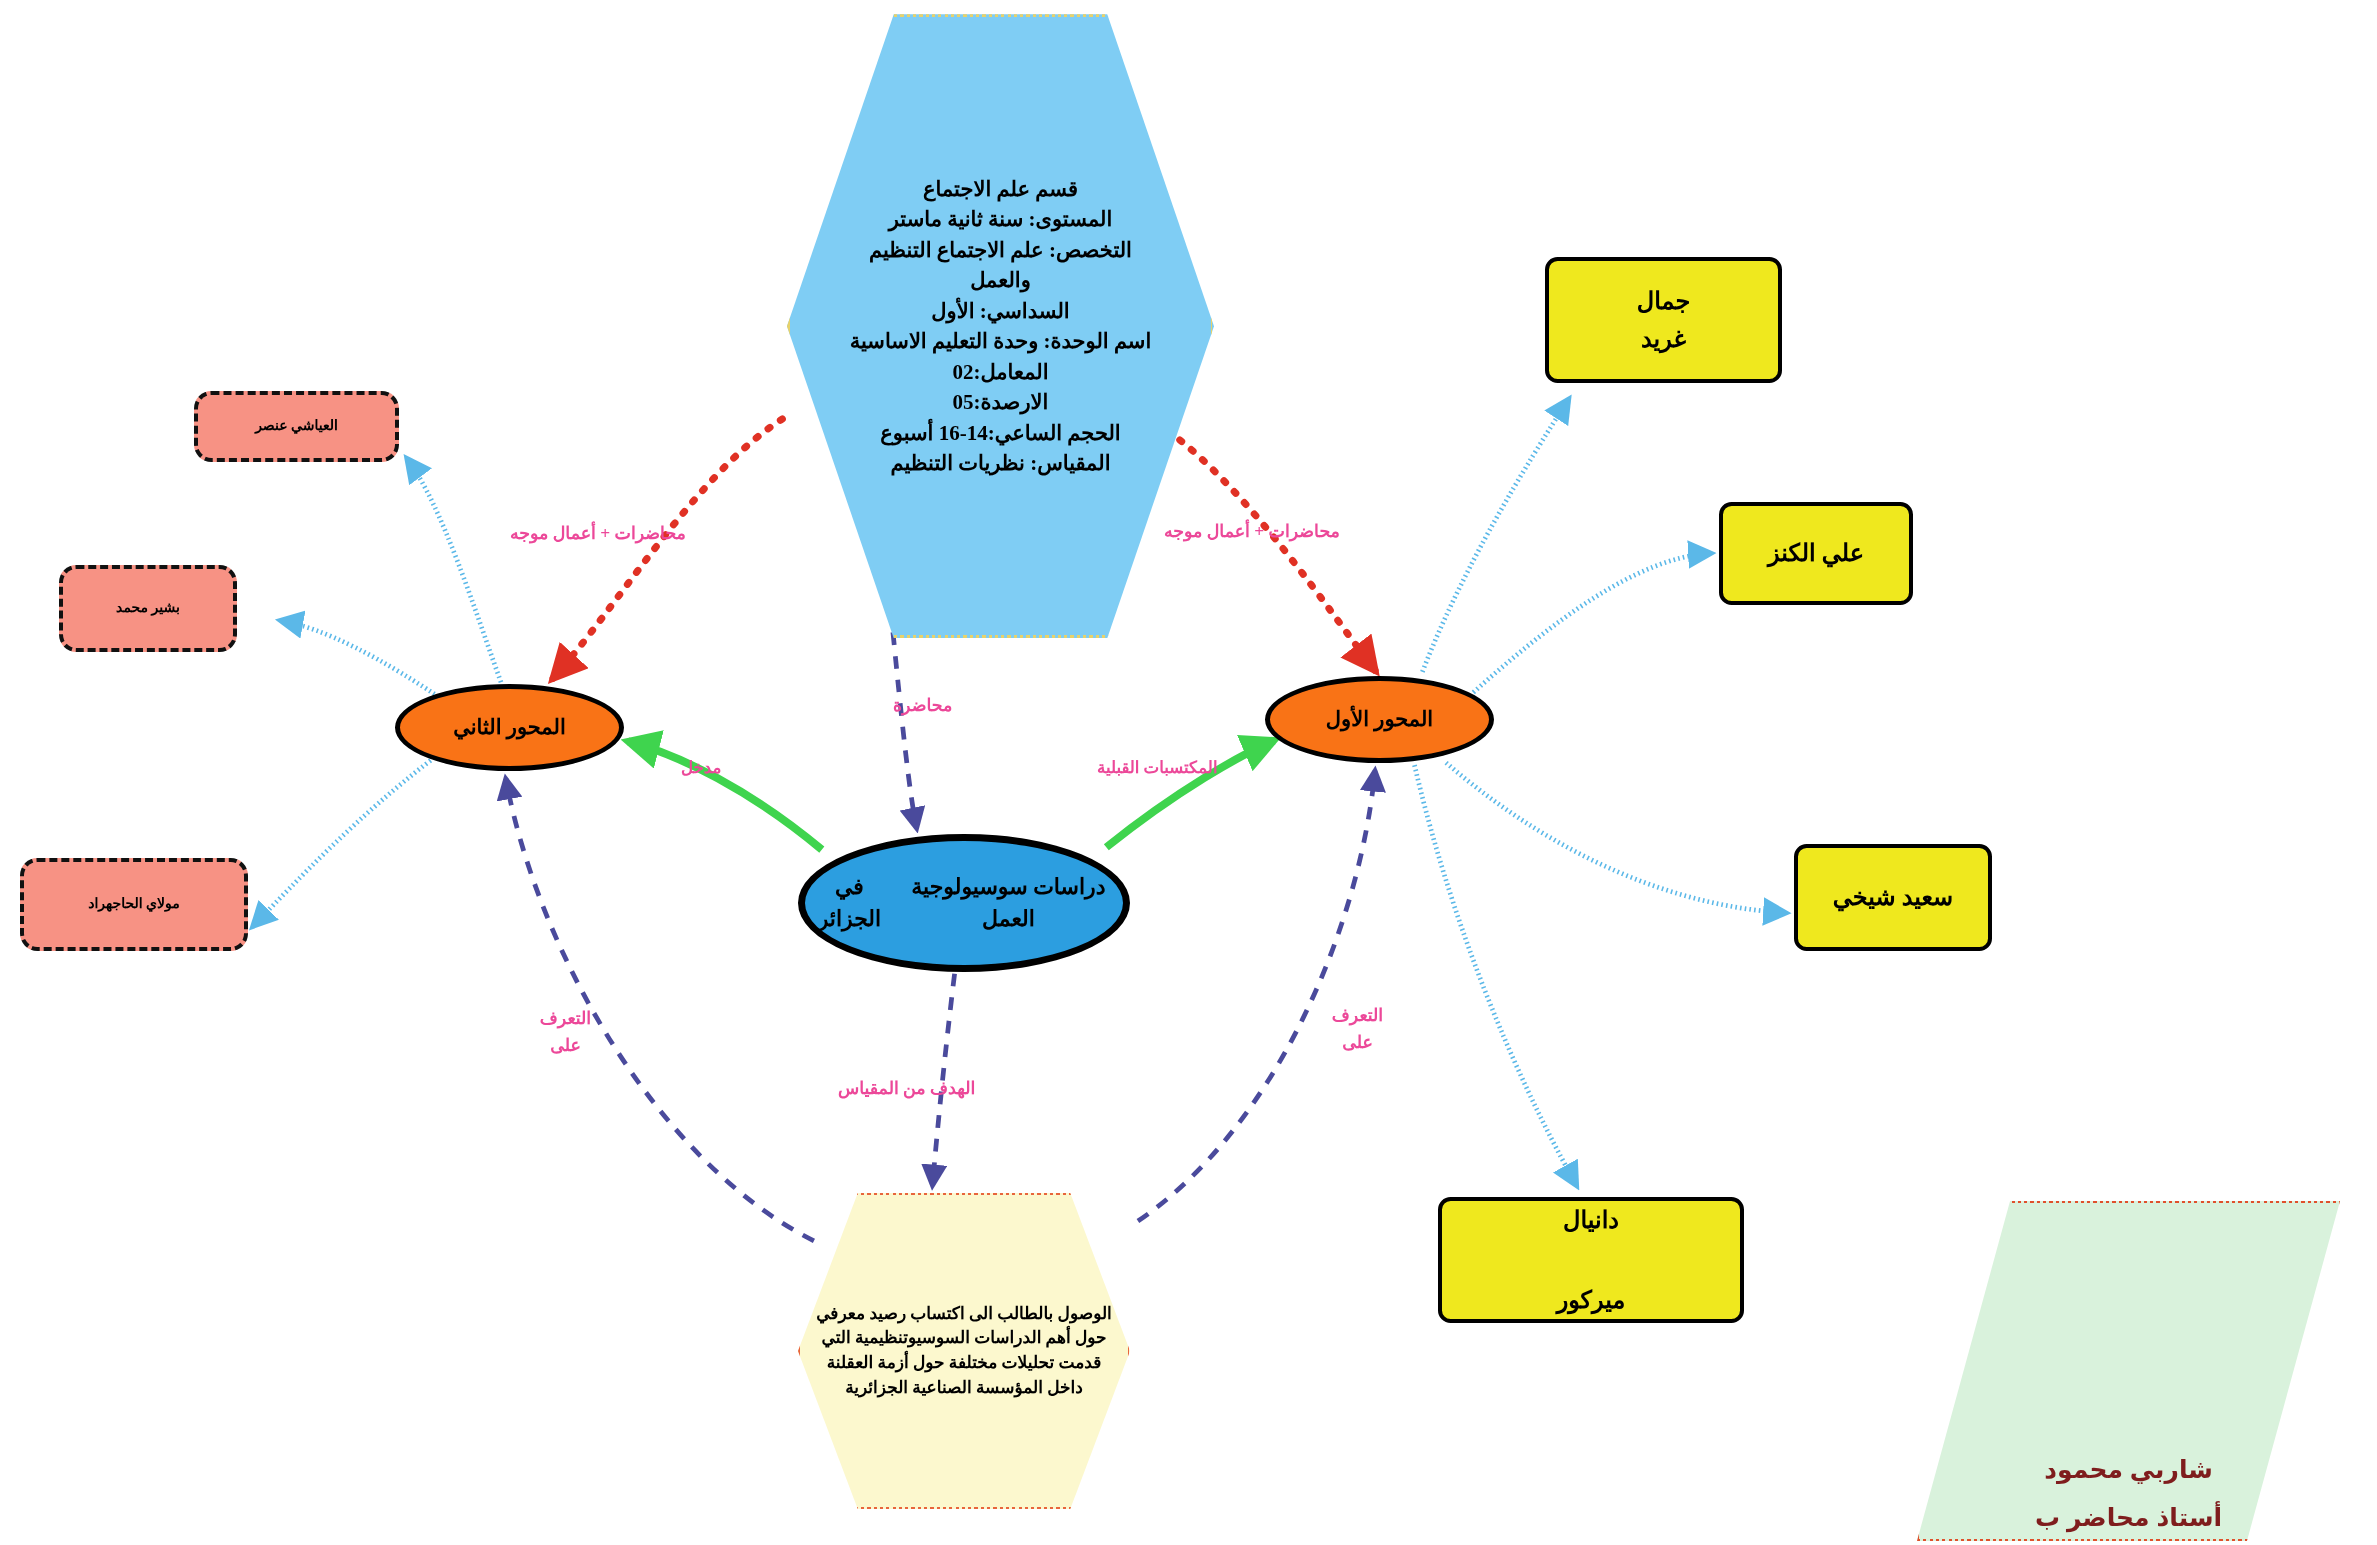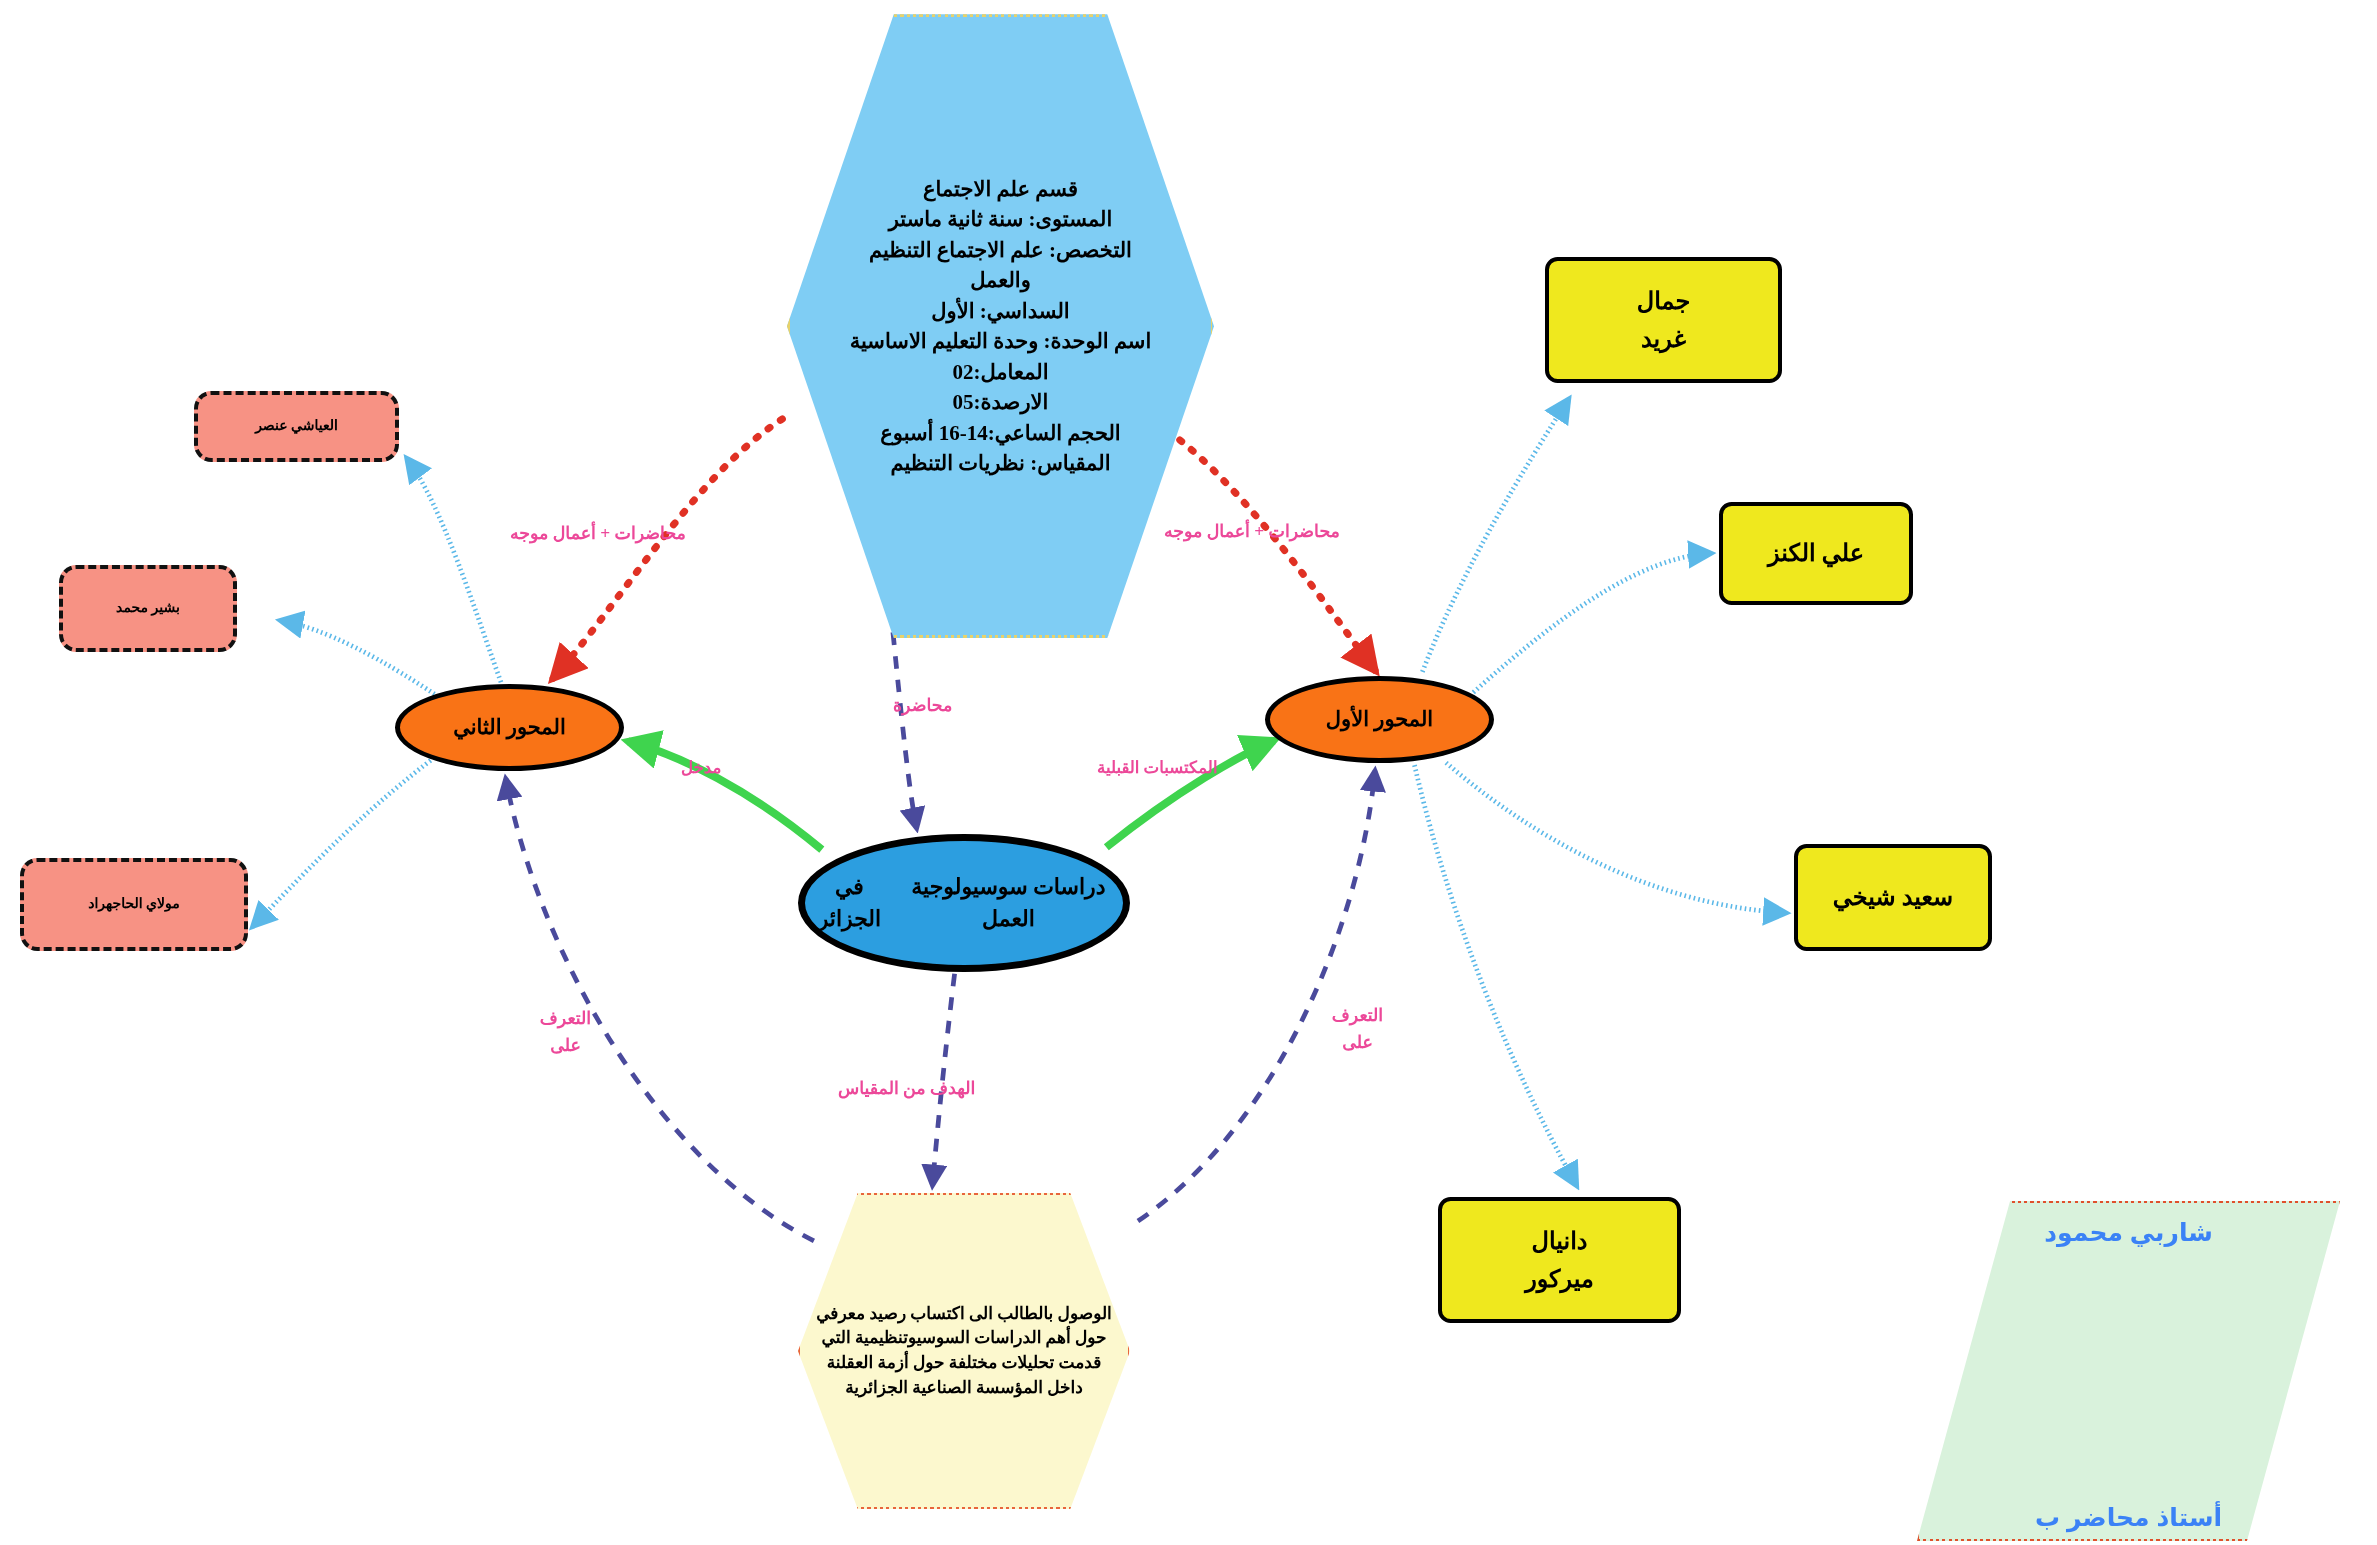--- a/index.html
+++ b/index.html
@@ -80,40 +80,40 @@
   .pink-3{left:20px;top:858px;width:228px;height:93px;}
 
   
   .yellow{
     background:#EFE81E;border:4.7px solid #000;border-radius:12.6px;
     font-size:24px;flex-direction:column;line-height:1.6;
   }
   .yellow-1{left:1545px;top:257px;width:237px;height:126px;}
   .yellow-2{left:1719px;top:502px;width:194px;height:103px;}
   .yellow-3{left:1794px;top:844px;width:198px;height:107px;}
-  .yellow-4{left:1438px;top:1197px;width:243px;height:126px;}
+  .yellow-4{left:1438px;top:1197px;width:306px;height:126px;justify-content:space-between;}
 
   
   .para-wrap{position:absolute;left:1917px;top:1201px;width:423px;height:340px;}
   .para-fill{
     position:absolute;inset:0;background:#D9F2DC;
     clip-path:polygon(22% 0%,100% 0%,78% 100%,0% 100%);
   }
   .para-border{
     position:absolute;inset:0;
     clip-path:polygon(22% 0%,100% 0%,78% 100%,0% 100%);
     background:repeating-linear-gradient(90deg,#e0512c 0 3.2px,transparent 3.2px 6.3px);
     -webkit-mask:linear-gradient(#000 0 0) content-box,linear-gradient(#000 0 0);
     -webkit-mask-composite:xor;mask-composite:exclude;
     padding:2.4px;box-sizing:border-box;
   }
   .para-text{
     position:absolute;inset:0;display:flex;flex-direction:column;
-    align-items:center;justify-content:space-between;
-    font-size:25px;font-weight:bold;line-height:1.9;color:#3b82f6;
+    align-items:center;justify-content:flex-end;
+    font-size:25px;font-weight:bold;line-height:1.9;color:#7f1d1d;
     font-family:"Liberation Sans","DejaVu Sans",sans-serif;
     padding-top:8px;
   }
 
   
   .elabel{
     position:absolute;color:#ec4899;font-weight:bold;
     font-size:17.4px;white-space:nowrap;text-align:center;line-height:1.55;
   }
   .elabel.small{font-size:16.6px;}

